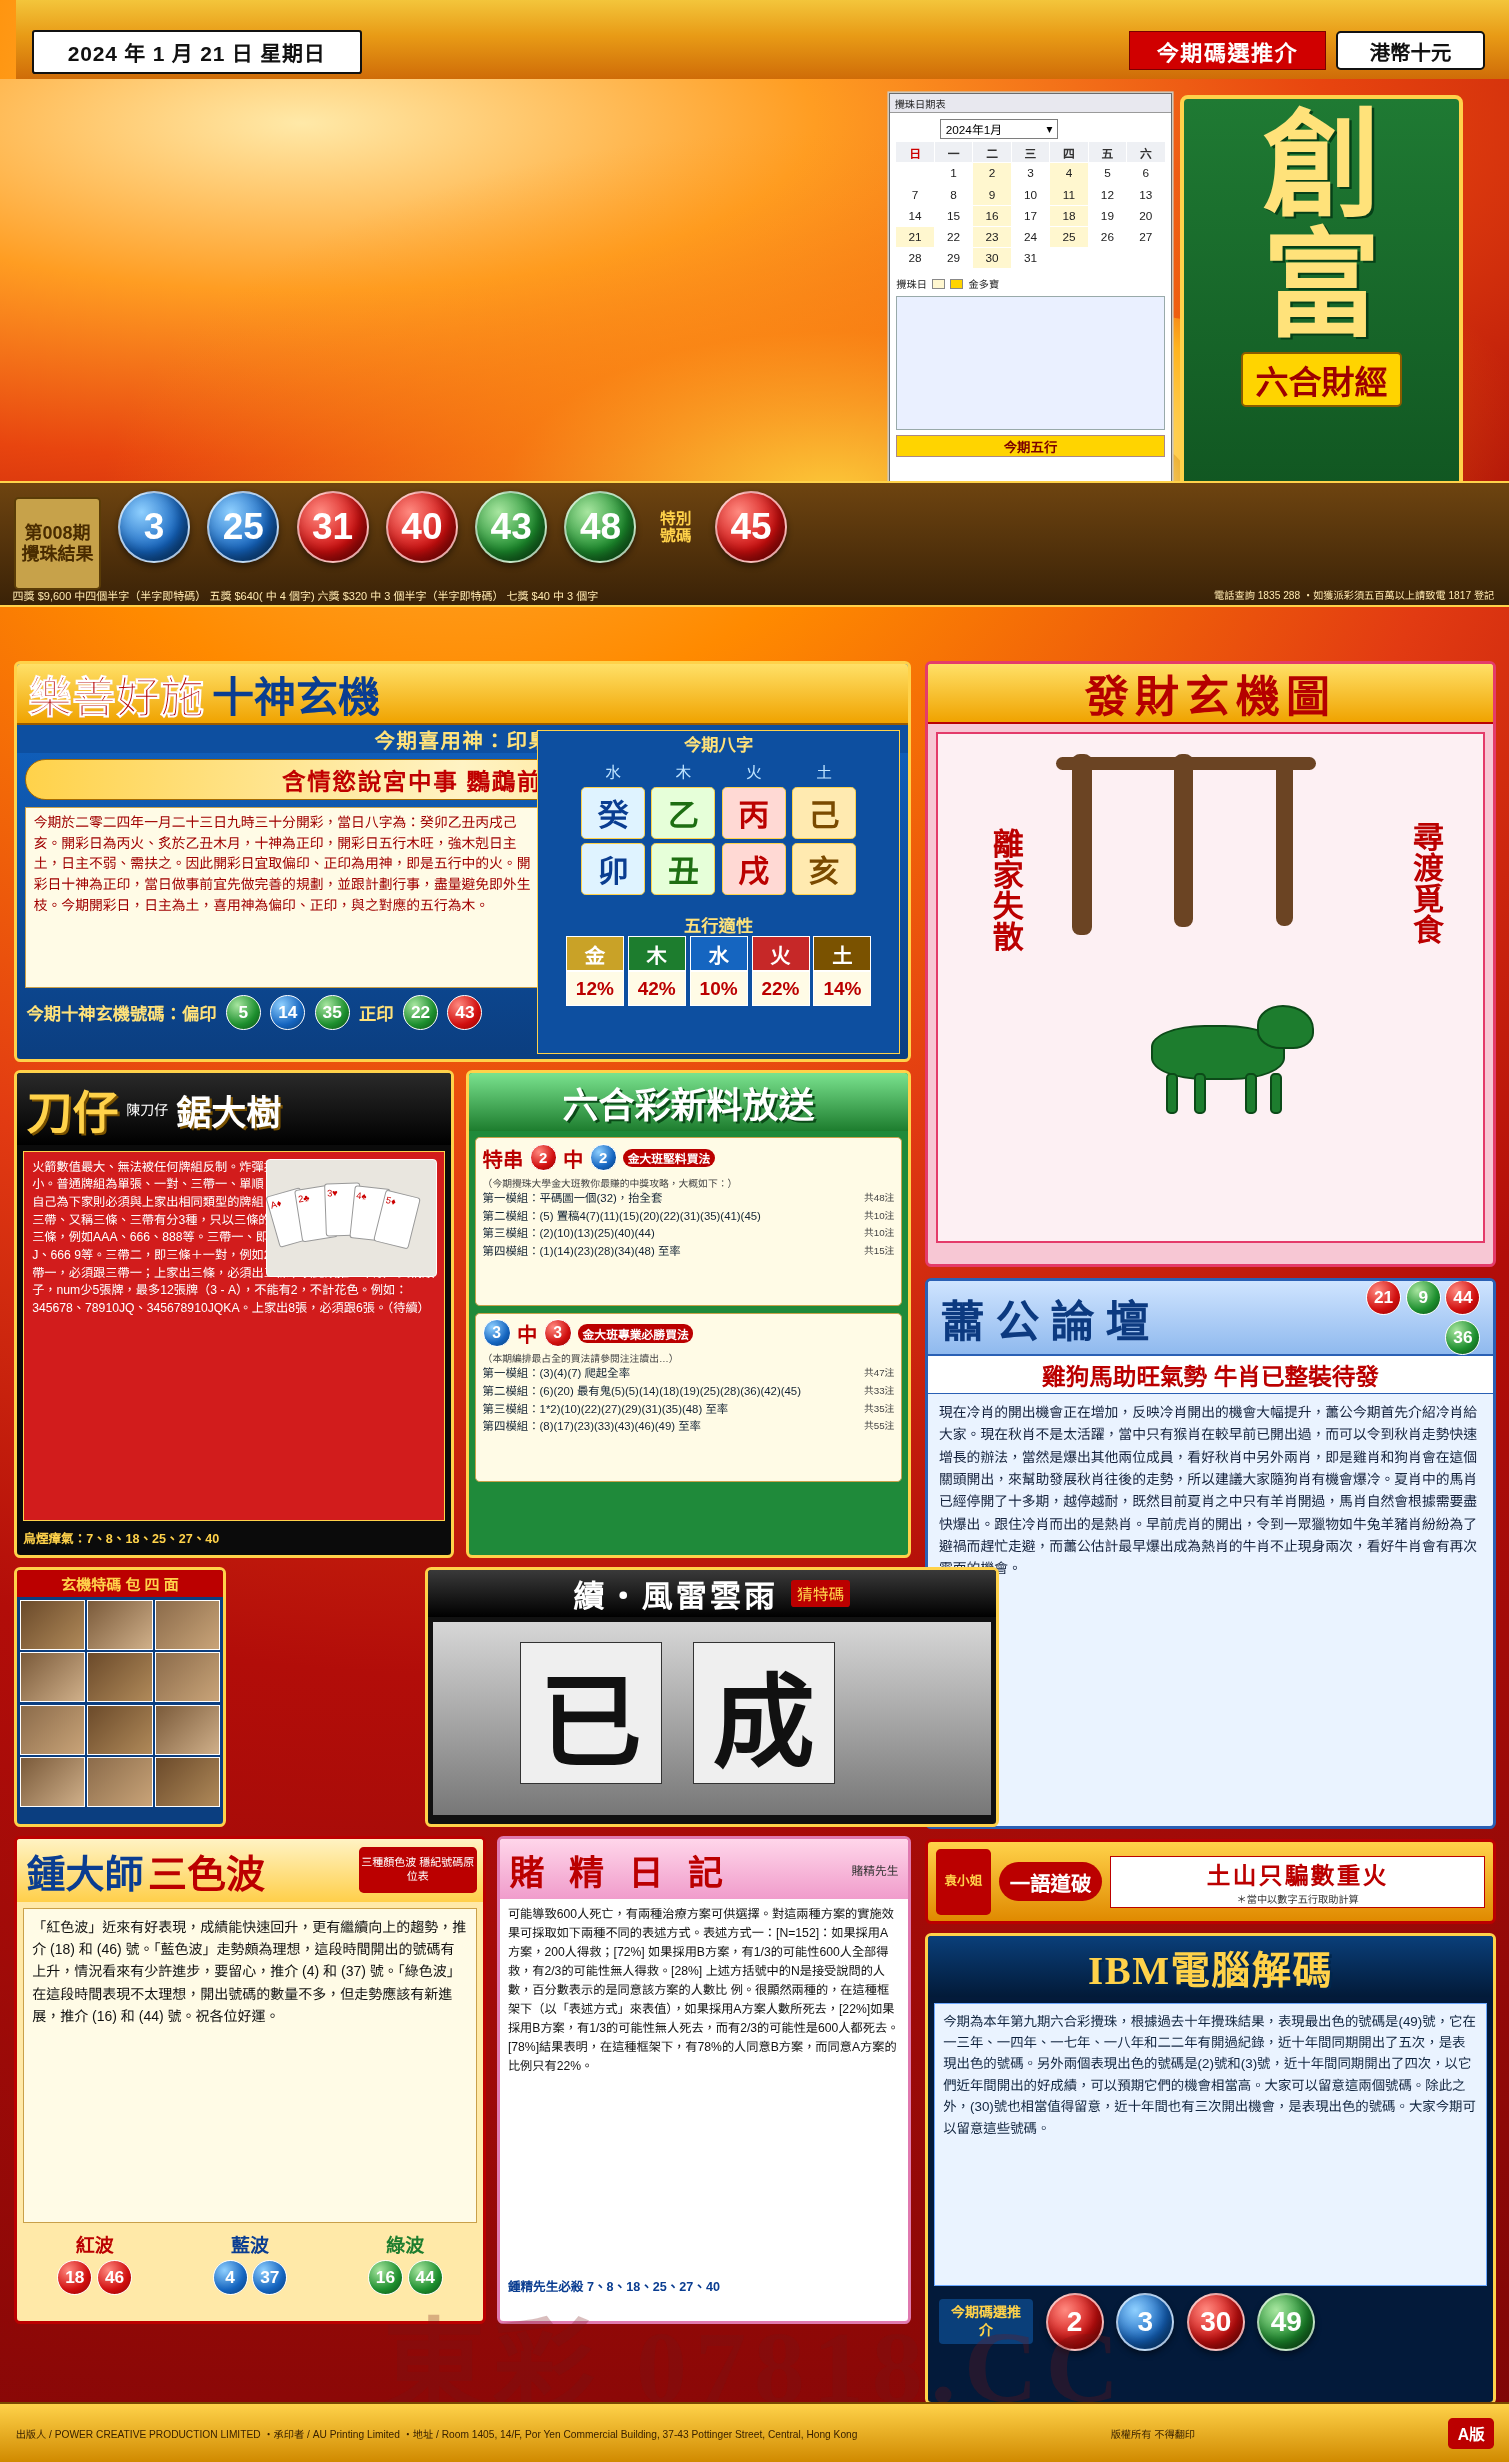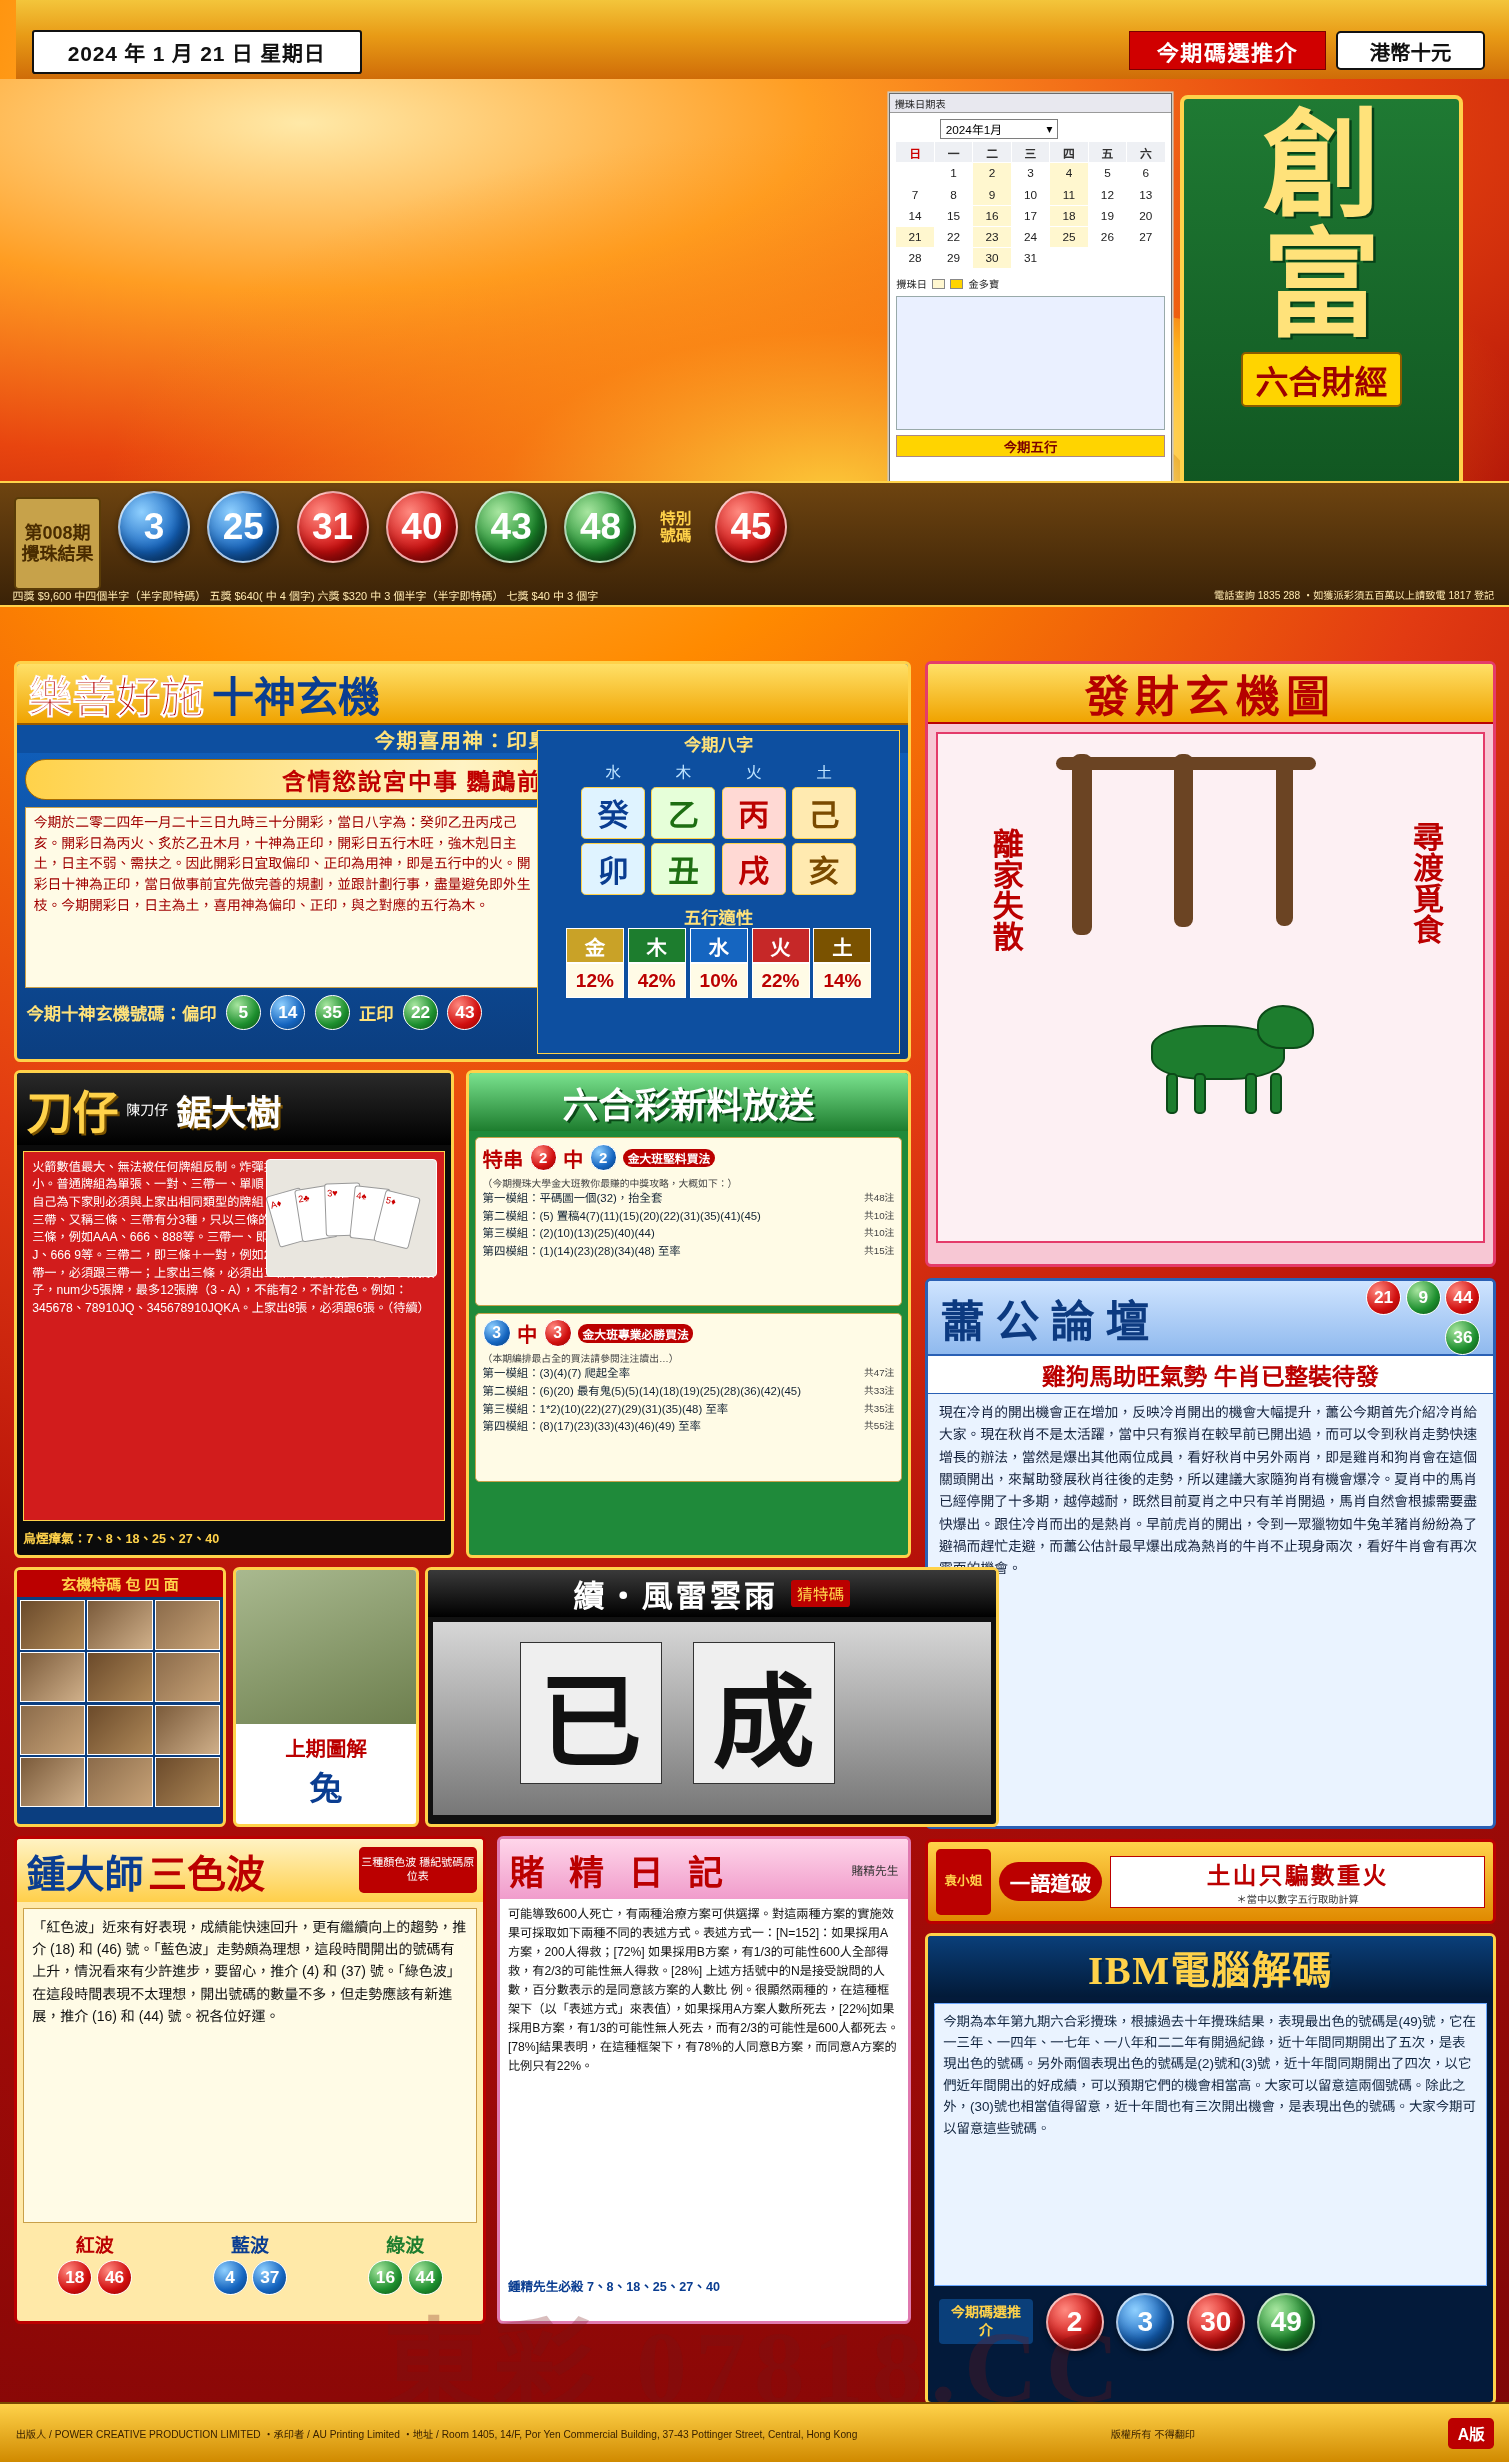--- a/index.html
+++ b/index.html
@@ -100,21 +100,21 @@
   .mini{width:35px;height:35px;border-radius:50%;display:flex;align-items:center;justify-content:center;
     font-size:17.3px;font-weight:bold;color:#fff;border:1.6px solid #fff;}
   
   .gate{position:absolute;right:7.9px;top:66px;width:363px;height:324px;background:#0d4fa0;border:1.6px solid #ffd24a;}
   .gate-t{height:25px;color:#ffe27a;font-size:17.3px;font-weight:bold;display:flex;align-items:center;justify-content:center;}
   .gate-row{display:flex;gap:6.3px;justify-content:center;margin-top:3.9px;}
   .gate-cell{width:64px;height:52px;border:1.6px solid #ffd24a;border-radius:4.7px;display:flex;
     align-items:center;justify-content:center;font-size:31px;font-weight:bold;font-family:"Liberation Serif",serif;}
   .g-w{background:#dff3ff;color:#0a3d91}.g-m{background:#e6ffd9;color:#1d6e12}
   .g-f{background:#ffd9d4;color:#b00}.g-t{background:#ffeab0;color:#7a4a00}
-  .five-t{margin-top:10px;height:23.6px;color:#ffe27a;font-size:17.3px;font-weight:bold;display:flex;
+  .five-t{margin-top:18px;height:23.6px;color:#ffe27a;font-size:17.3px;font-weight:bold;display:flex;
     align-items:center;justify-content:center;}
   .five-row{display:flex;justify-content:center;gap:3.9px;}
   .five-cell{width:58px;height:35px;display:flex;align-items:center;justify-content:center;
     font-size:20.4px;font-weight:bold;color:#fff;border:0.8px solid #fff;}
   .five-cell.v{background:#fffbe6;color:#b00;font-size:19px}
   
   .p-pic{left:925px;top:661px;width:571px;height:606px;background:#f7c7d4;border:3.9px solid #e43b6a;}
   .pic-head{height:60px;background:linear-gradient(180deg,#ffe067,#f0a300);display:flex;align-items:center;
     justify-content:center;border-bottom:2.4px solid #b00;}
   .pic-head span{font-family:"Liberation Serif",serif;font-size:44px;font-weight:bold;color:#b50000;letter-spacing:6.3px;}
@@ -528,25 +528,20 @@
       <div class="ph"></div>
       <div class="ph"></div>
       <div class="ph a"></div>
       <div class="ph b"></div>
       <div class="ph b"></div>
       <div class="ph"></div>
       <div class="ph a"></div>
     </div>
   </div>
 
-  <div class="panel p-prev">
-    <div class="prev-img"></div>
-    <div class="prev-t">上期圖解</div>
-    <div class="prev-v">兔</div>
-  </div>
 
   <div class="panel p-wind">
     <div class="wind-head">
       <span class="w1">續・風雷雲雨</span>
       <span class="w2">猜特碼</span>
     </div>
     <div class="wind-body">
       <div class="wc" style="left:87px">已</div>
       <div class="wc" style="left:260px">成</div>
     </div>

